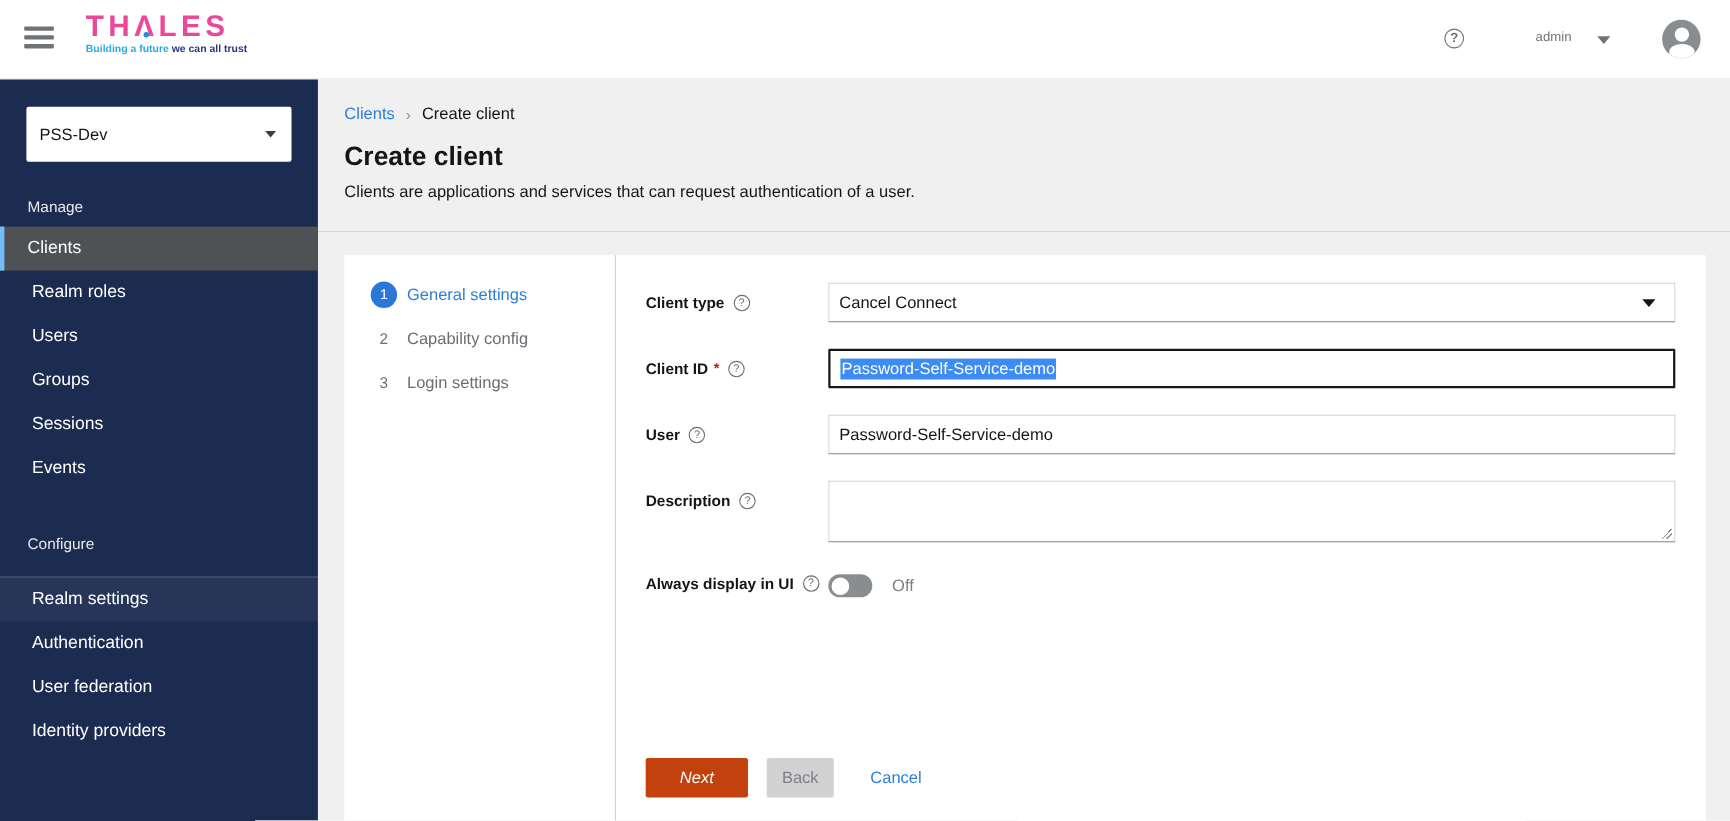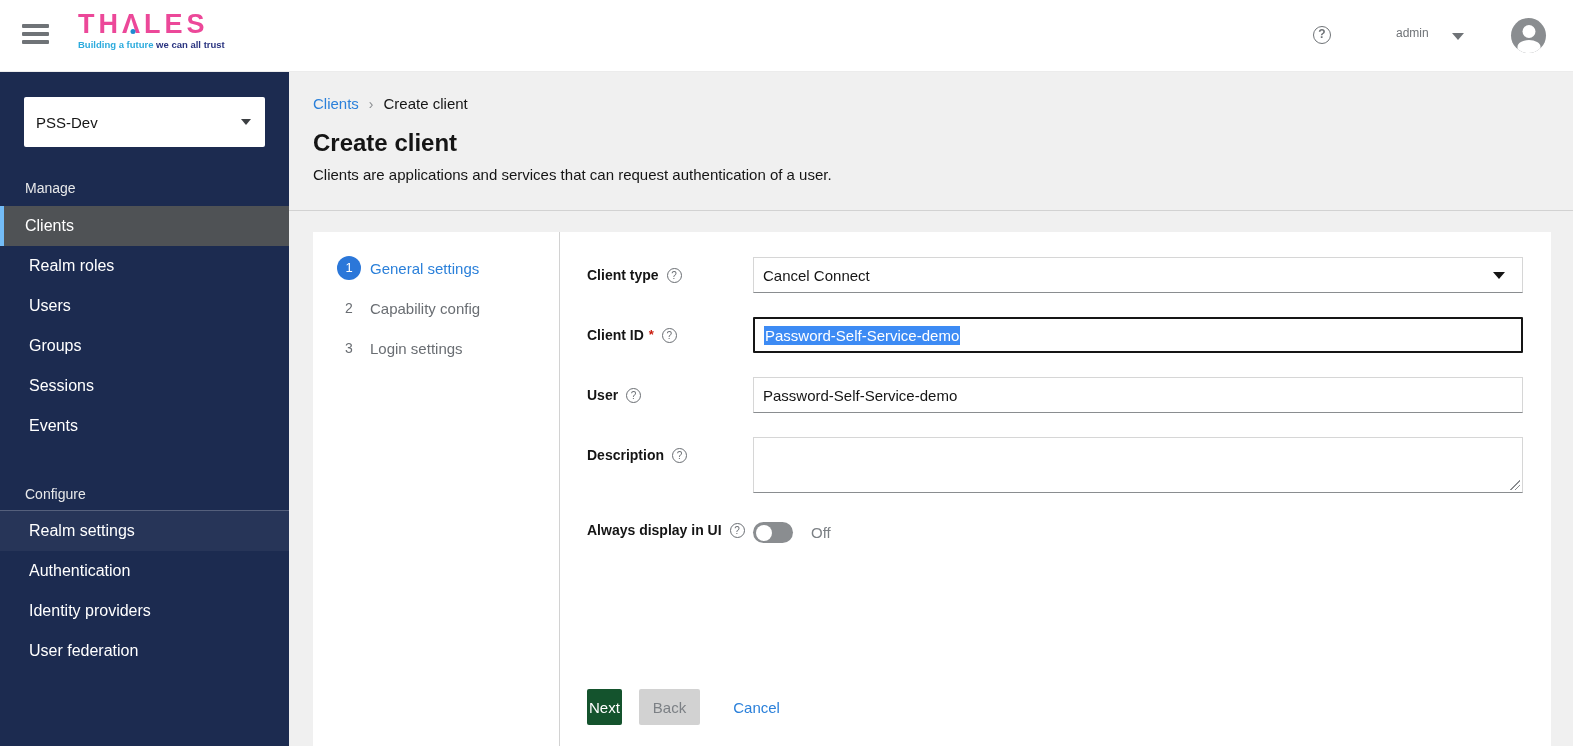--- a/index.html
+++ b/index.html
@@ -23,21 +23,21 @@
   .avatar { position:absolute; left:1511px; top:18px; width:35px; height:35px; border-radius:50%; background:#8a8d90; overflow:hidden; cursor:pointer; }
   .avatar .head { position:absolute; left:50%; top:7px; transform:translateX(-50%); width:13px; height:13px; border-radius:50%; background:#ffffff; }
   .avatar .body { position:absolute; left:50%; top:22px; transform:translateX(-50%); width:23px; height:14px; border-radius:50% 50% 0 0; background:#ffffff; }
 
   
   .sidebar { position:absolute; left:0; top:72px; width:289px; height:674px; background:#1c2b50; z-index:4; }
   .realm-select { margin:25px 24px 0 24px; height:50px; background:#ffffff; border-radius:2px; display:flex; align-items:center; justify-content:space-between; padding:0 14px 0 12px; cursor:pointer; }
   .realm-select .realm-name { font-size:15px; color:#151515; }
   .realm-caret { width:0; height:0; border-left:5px solid transparent; border-right:5px solid transparent; border-top:6px solid #3c3f42; }
   .nav-title { font-size:14px; color:#e8e9ea; margin:33px 0 10px 25px; }
-  .nav-title.configure { margin-top:40px; padding-bottom:8px; margin-bottom:0; }
+  .nav-title.configure { margin-top:40px; padding-bottom:8px; margin-bottom:14px; }
   .nav-sep { border:none; border-top:1px solid rgba(255,255,255,0.25); height:0; margin:0; }
   .nav-item { height:40px; display:flex; align-items:center; padding-left:25px; font-size:16px; color:#ffffff; cursor:pointer; border-left:4px solid transparent; }
   .nav-item.selected { background:#4f5255; border-left:4px solid #73bcf7; padding-left:21px; }
   .nav-item.subtle { background:rgba(255,255,255,0.05); }
 
   
   .page-head { position:absolute; left:289px; top:72px; width:1284px; height:139px; background:#f0f0f0; border-bottom:1px solid #d2d2d2; padding:23px 0 0 24px; }
   .breadcrumb { font-size:15px; display:flex; align-items:center; gap:10px; }
   .breadcrumb .crumb-link { color:#2b80da; cursor:pointer; }
   .breadcrumb .crumb-sep { color:#8a8d90; font-size:14px; }
@@ -79,21 +79,21 @@
   .toggle-row .flabel { padding-top:0; align-items:center; }
   .toggle-row .flabel .help-ic { margin-top:0; }
   .switch { width:40px; height:21px; border-radius:11px; background:#8a8d90; position:relative; cursor:pointer; flex:none; }
   .switch .knob { position:absolute; left:3px; top:2.5px; width:16px; height:16px; border-radius:50%; background:#ffffff; }
   .toggle-state { font-size:15px; color:#7c8085; margin-left:18px; }
   .fctrl-inline { display:flex; align-items:center; }
 
   
   .actions { margin-top:146px; display:flex; align-items:center; }
   .btn { height:36px; font-size:15px; border:none; border-radius:2px; cursor:pointer; font-family:"Liberation Sans", sans-serif; }
-  .btn-primary { background:#14532d; color:#ffffff; padding:0 2px; }
+  .btn-primary { background:#c2410c; color:#ffffff; padding:0 31px;font-style:italic; }
   .btn-disabled { background:#d2d2d2; color:#7c8085; padding:0 14px; margin-left:17px; cursor:default; }
   .btn-link { background:none; color:#2b80da; padding:0; margin-left:33px; }
 </style>
 </head>
 <body>
 
 <div class="topbar">
   <div class="hamburger">
       <i></i>
       <i></i>
@@ -140,24 +140,24 @@
 
   <div class="nav-title configure">Configure</div>
   <hr class="nav-sep">
   <div class="nav-item subtle">
       <span>Realm settings</span>
     </div>
   <div class="nav-item">
       <span>Authentication</span>
     </div>
   <div class="nav-item">
+      <span>User federation</span>
+    </div>
+  <div class="nav-item">
       <span>Identity providers</span>
-    </div>
-  <div class="nav-item">
-      <span>User federation</span>
     </div>
 </div>
 
 <div class="page-head">
   <div class="breadcrumb">
     <span class="crumb-link">Clients</span>
     <span class="crumb-sep">›</span>
     <span class="crumb-current">Create client</span>
   </div>
   <div class="page-title">Create client</div>

